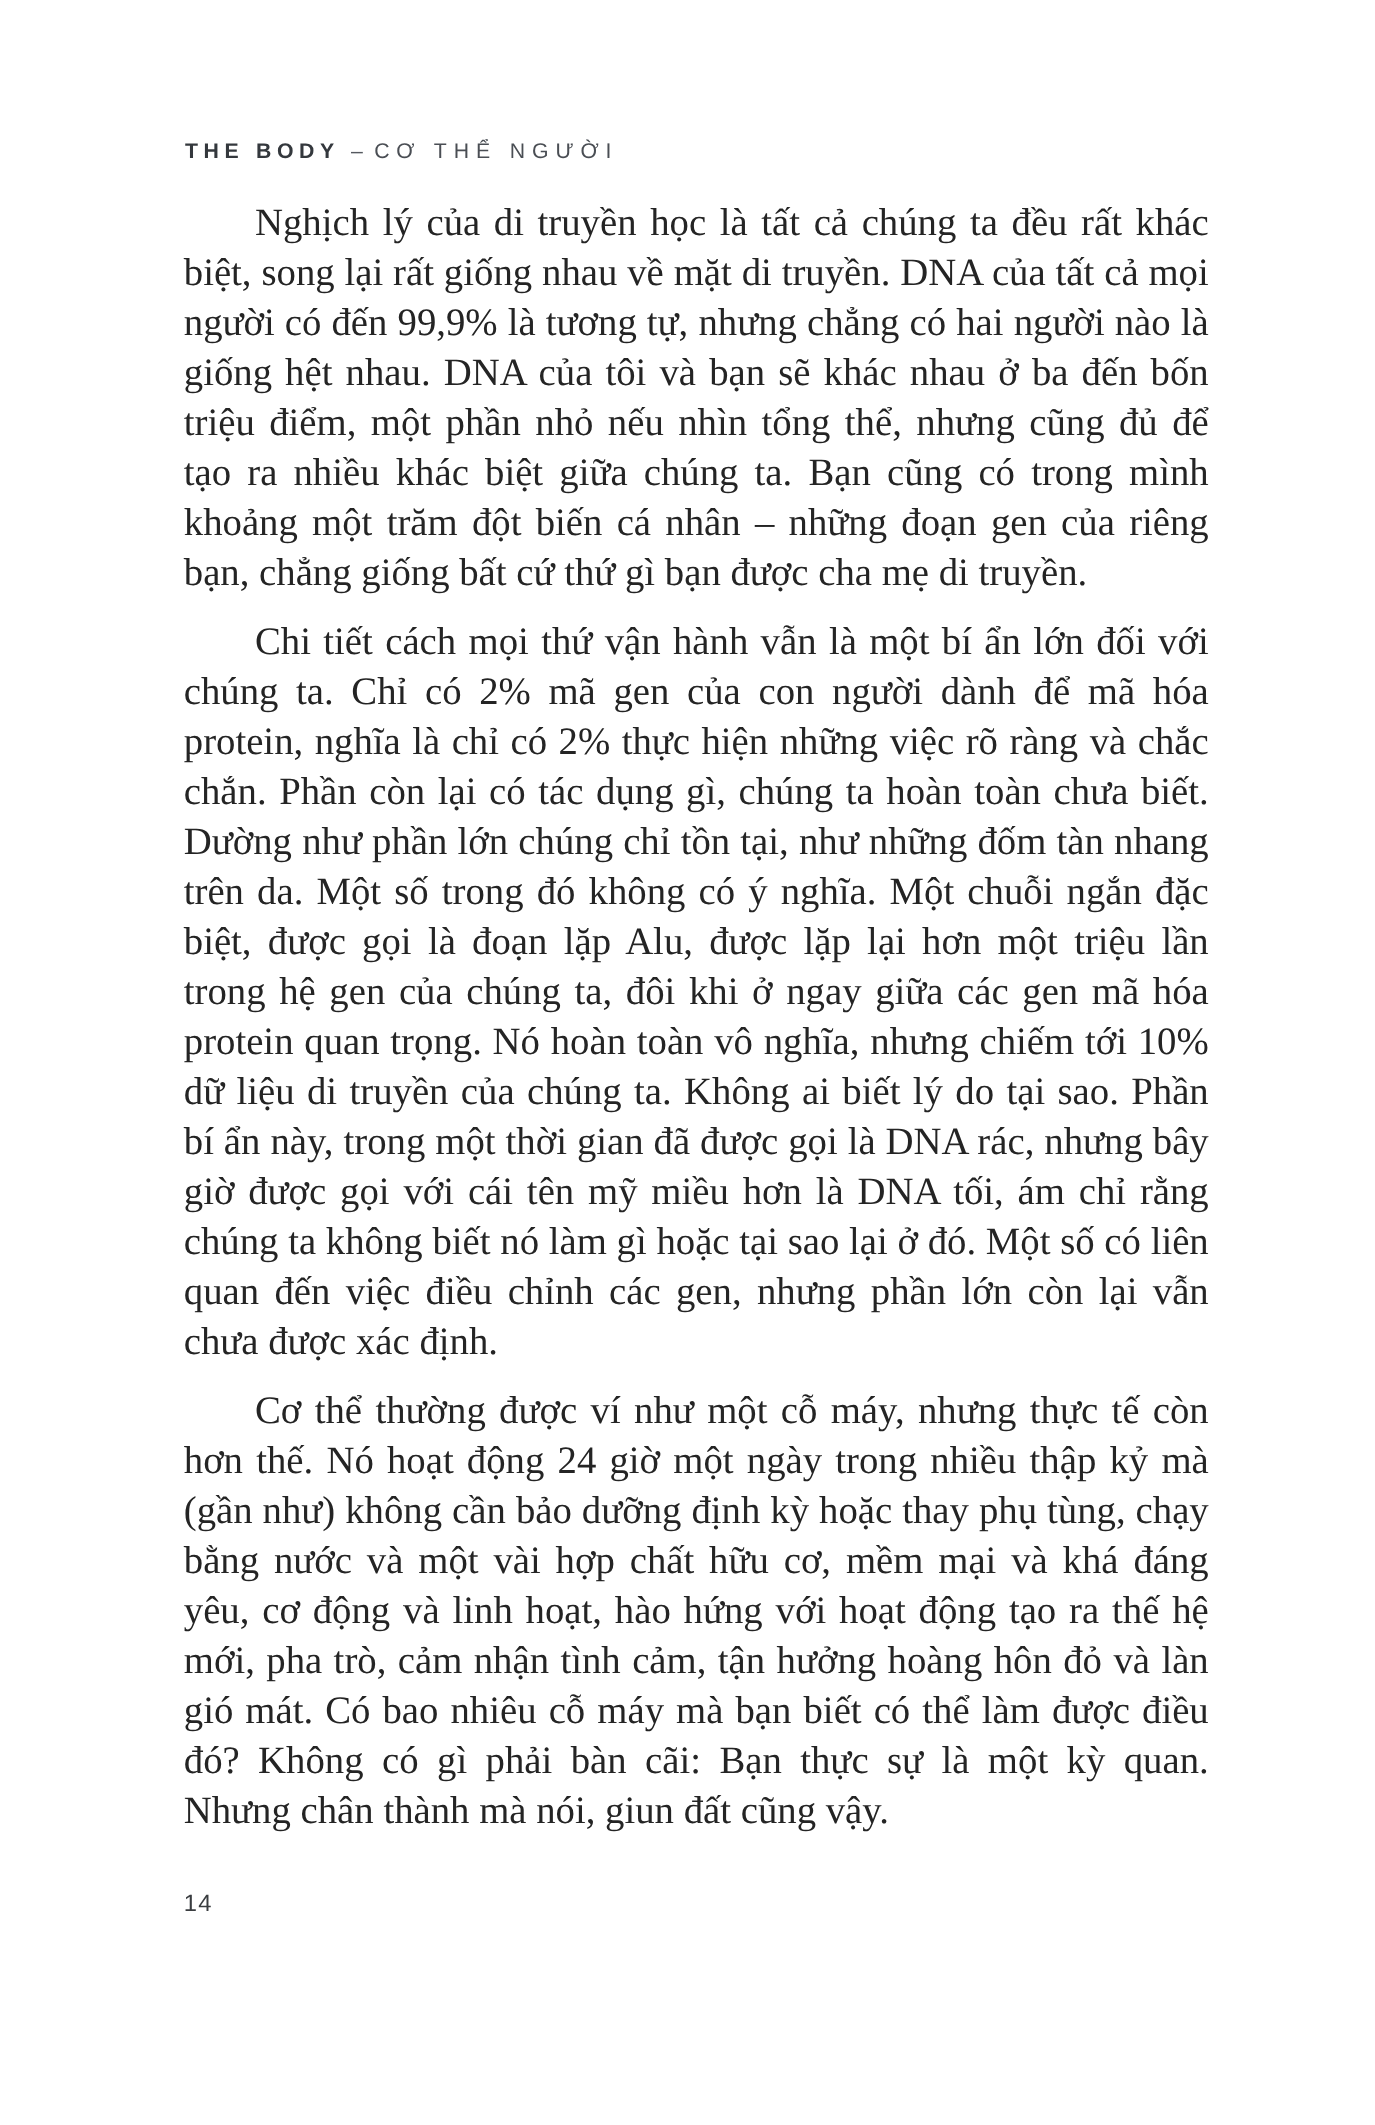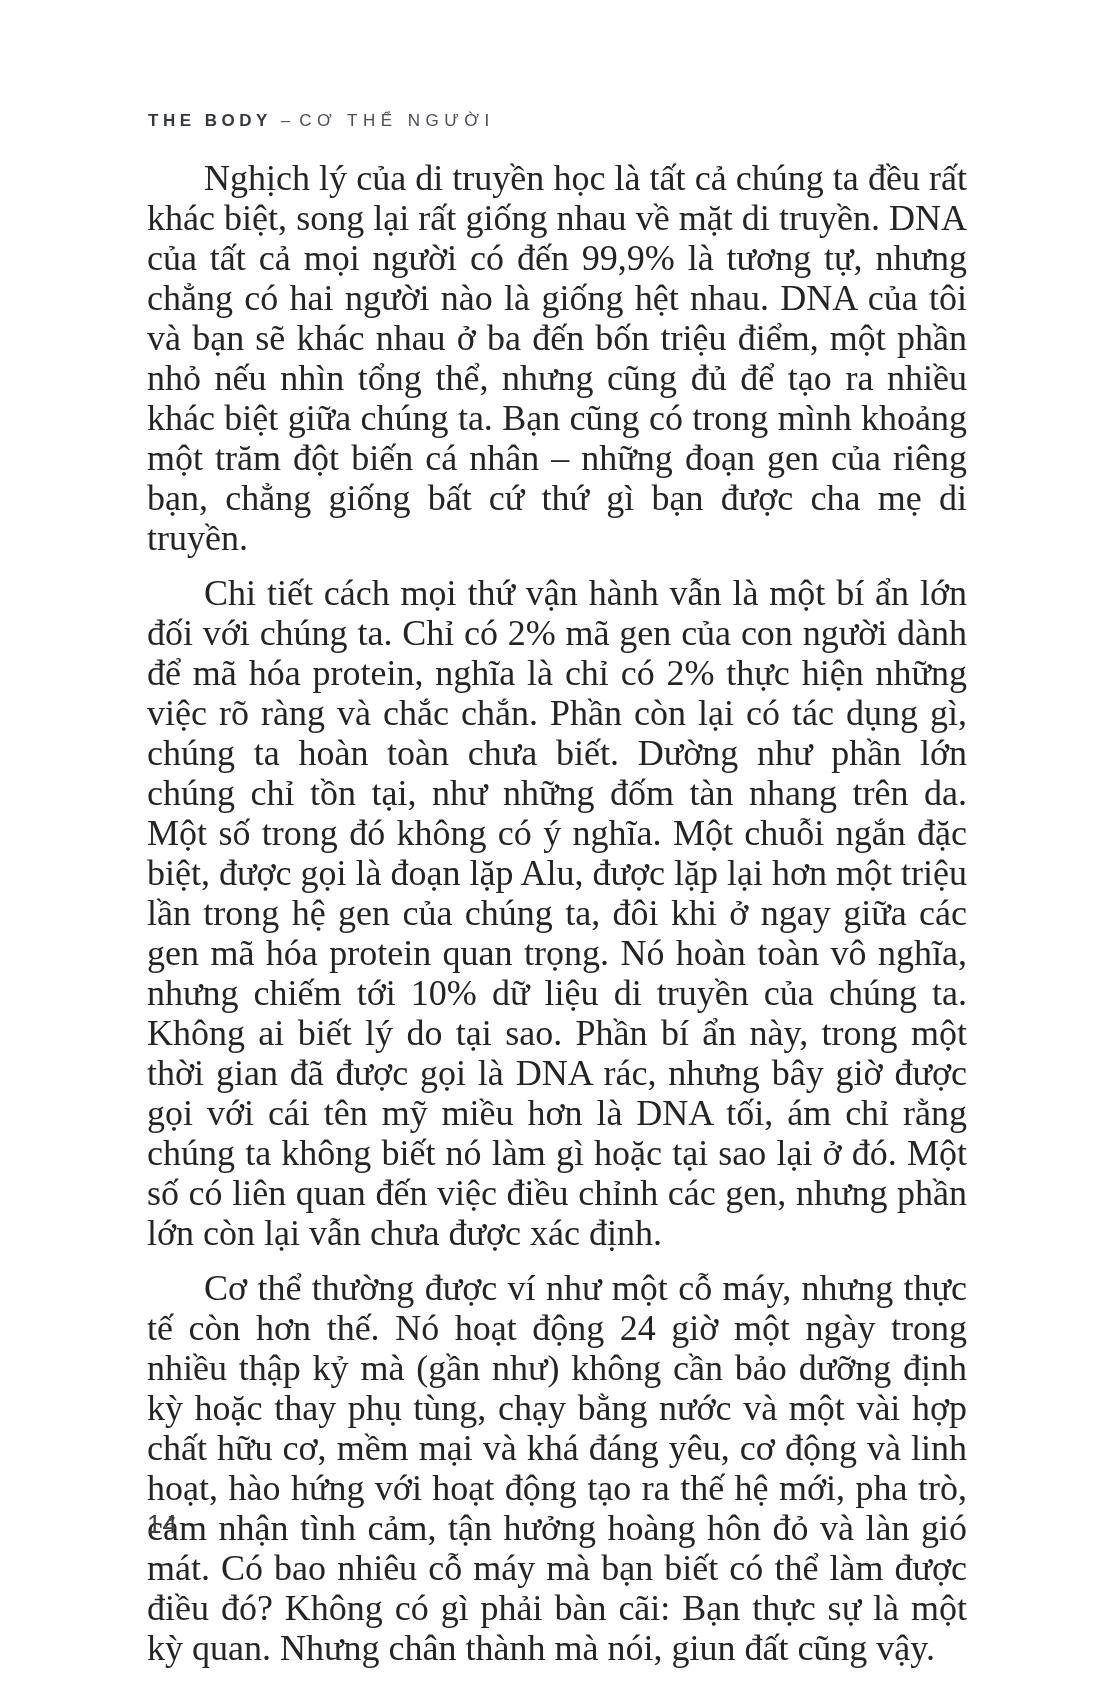--- a/index.html
+++ b/index.html
@@ -39,38 +39,38 @@
   .running-header .book-subtitle {
     font-weight: 400;
     color: #4a4e54;
     letter-spacing: 5.5px;
   }
   .content {
     position: absolute;
     top: 158px;
     left: 147px;
     width: 820px;
-    font-size: 36px;
+    font-size: 31px;
     line-height: 40px;
     color: #242424;
     text-align: justify;
   }
   .content p {
     margin: 0 0 15px 0;
     text-indent: 57px;
   }
   .content p:last-child {
     margin-bottom: 0;
   }
   .page-number {
     position: absolute;
     top: 1510px;
     left: 147px;
     font-family: "Liberation Sans", sans-serif;
-    font-size: 26px;
+    font-size: 19px;
     line-height: 28px;
     color: #3a3d40;
     letter-spacing: 1px;
   }
 </style>
 </head>
 <body>
 
 <div class="page">
 

